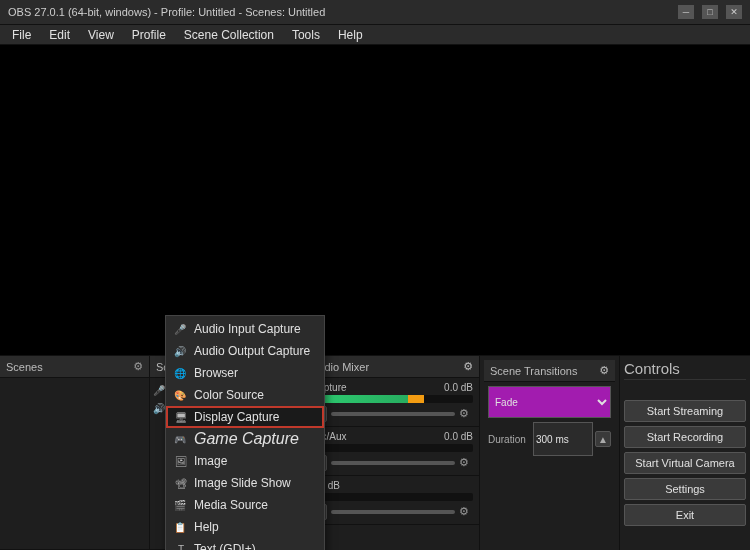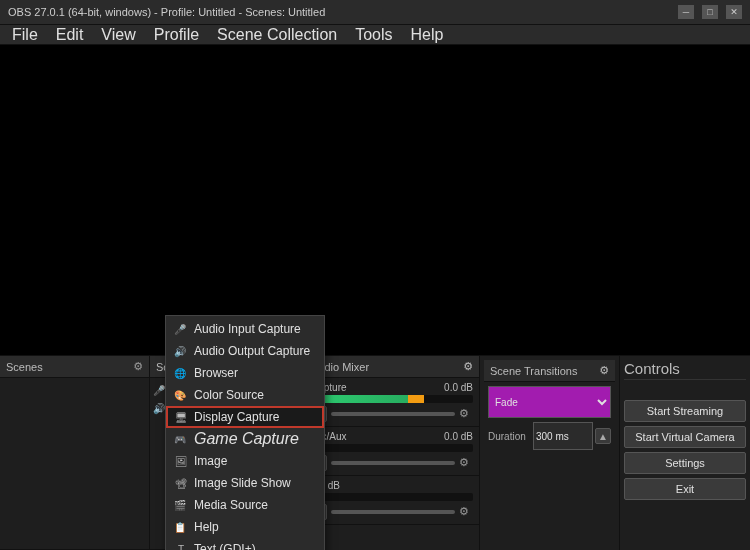--- a/index.html
+++ b/index.html
@@ -50,21 +50,21 @@
       background: #2b2b2b;
       height: 20px;
       display: flex;
       align-items: center;
       padding: 0 4px;
       gap: 2px;
       border-bottom: 1px solid #111;
     }
     .menu-item {
       padding: 2px 8px;
-      font-size: 16px;
+      font-size: 12px;
       color: #e0e0e0;
       cursor: pointer;
       border-radius: 2px;
     }
 
     
     #main-preview {
       background: #000;
       height: 310px;
       width: 100%;
@@ -248,21 +248,21 @@
       flex: 1;
       height: 32px;
       background: #a21caf;
       border: 1px solid #555;
       color: #e0e0e0;
       font-size: 10px;
       padding: 0 2px;
     }
     .transition-input {
       width: 60px;
-      height: 28px;
+      height: 34px;
       background: #2b2b2b;
       border: 1px solid #555;
       color: #e0e0e0;
       font-size: 10px;
       padding: 0 2px;
     }
     .gear-btn {
       width: 16px;
       height: 16px;
       background: #3a3a3a;
@@ -518,19 +518,20 @@
             <input class="transition-input" type="text" value="300 ms" style="">
             <button class="gear-btn">▲</button>
           </div>
         </div>
       </div>
     </div>
 
     <div id="controls-panel">
       <div class="controls-title">Controls</div>
       <button class="control-btn">Start Streaming</button>
+      <button class="control-btn">Start Recording</button>
       <button class="control-btn">Start Virtual Camera</button>
       <button class="control-btn">Settings</button>
       <button class="control-btn">Exit</button>
     </div>
 
   </div>
 </div>
 
 </body></html>

